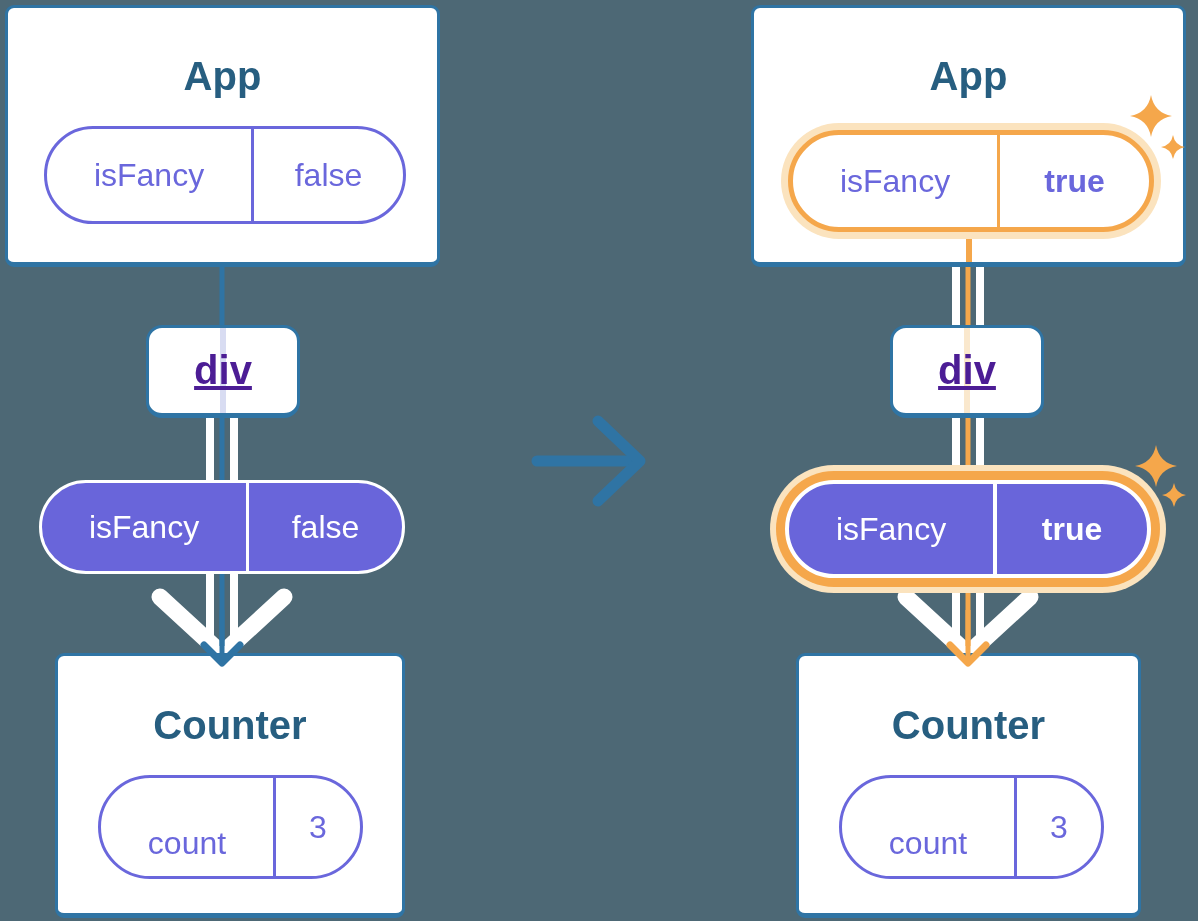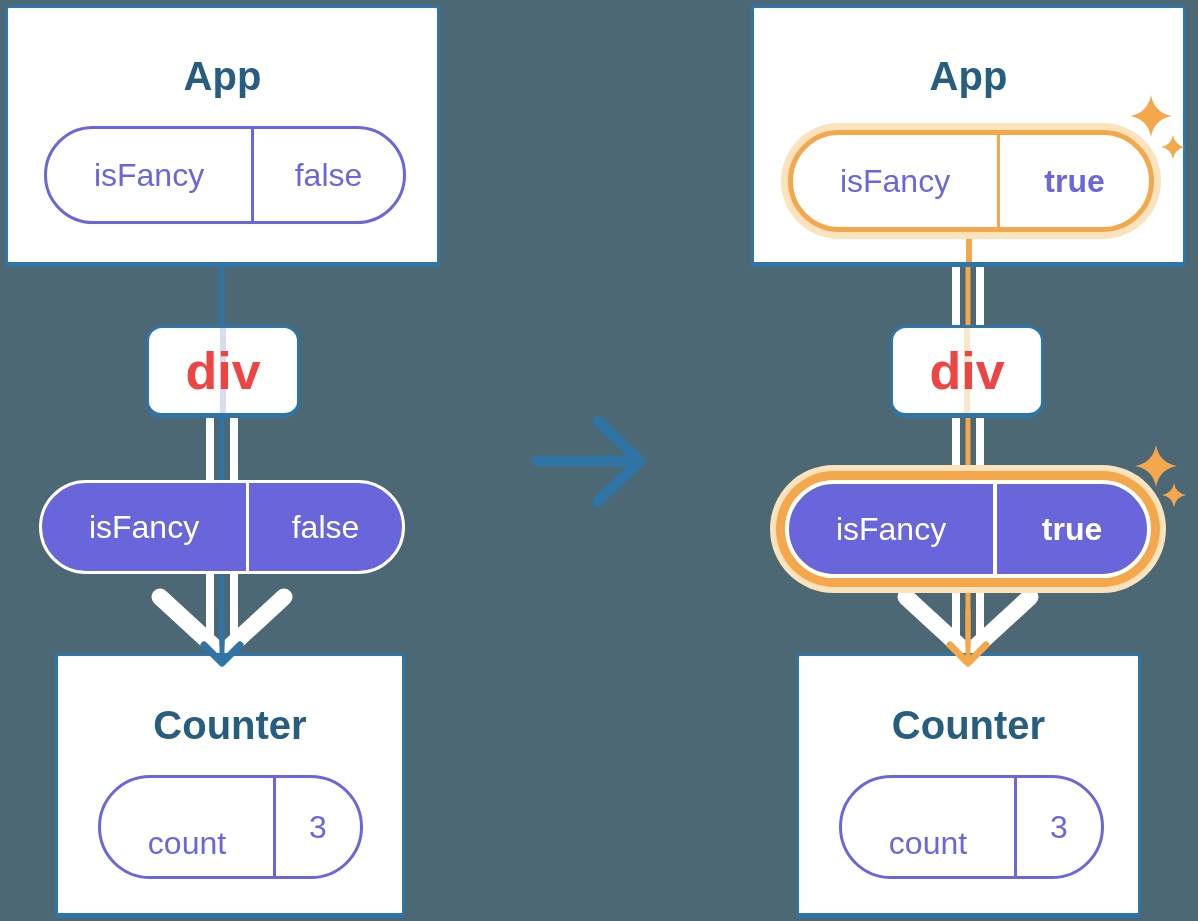--- a/index.html
+++ b/index.html
@@ -7,21 +7,21 @@
     position:relative;width:1198px;height:921px;overflow:hidden;
     background:#4D6875;
     font-family:"Liberation Sans", sans-serif;
   }
   svg{position:absolute;left:0;top:0;pointer-events:none;}
 
   
   .card{
     position:absolute;background:#fff;
     border:3px solid #2F74A4;border-bottom-width:5px;
-    border-radius:4px;box-sizing:border-box;
+    border-radius:9px;box-sizing:border-box;
   }
   .card-title{
     position:absolute;left:0;right:0;text-align:center;
     font-size:40px;font-weight:600;color:#275E80;line-height:48px;
   }
 
   
   .pill{
     position:absolute;box-sizing:border-box;display:flex;align-items:stretch;
     font-size:32px;
@@ -53,21 +53,21 @@
 
   
   .through-line{position:absolute;top:0;bottom:0;width:6px;left:50%;margin-left:-3px;}
   .through-line.lavender{background:#D8DCF2;}
   .through-line.peach{background:#FAE8CD;}
   .stem-orange{position:absolute;width:6px;left:50%;margin-left:-3px;background:#F5A74B;}
 
   .divbox-label{
     position:relative;z-index:2;width:100%;height:100%;
     display:flex;align-items:center;justify-content:center;
-    font-size:52px;font-weight:600;color:#ef4444;
+    font-size:40px;font-weight:600;color:#4c1d95;text-decoration:underline;
   }
 </style>
 </head>
 <body>
 
 <div id="stage">
 
   <svg width="1198" height="921" viewBox="0 0 1198 921">
 
     <line x1="222" y1="265" x2="222" y2="327" stroke="#2F74A4" stroke-width="5"></line>

